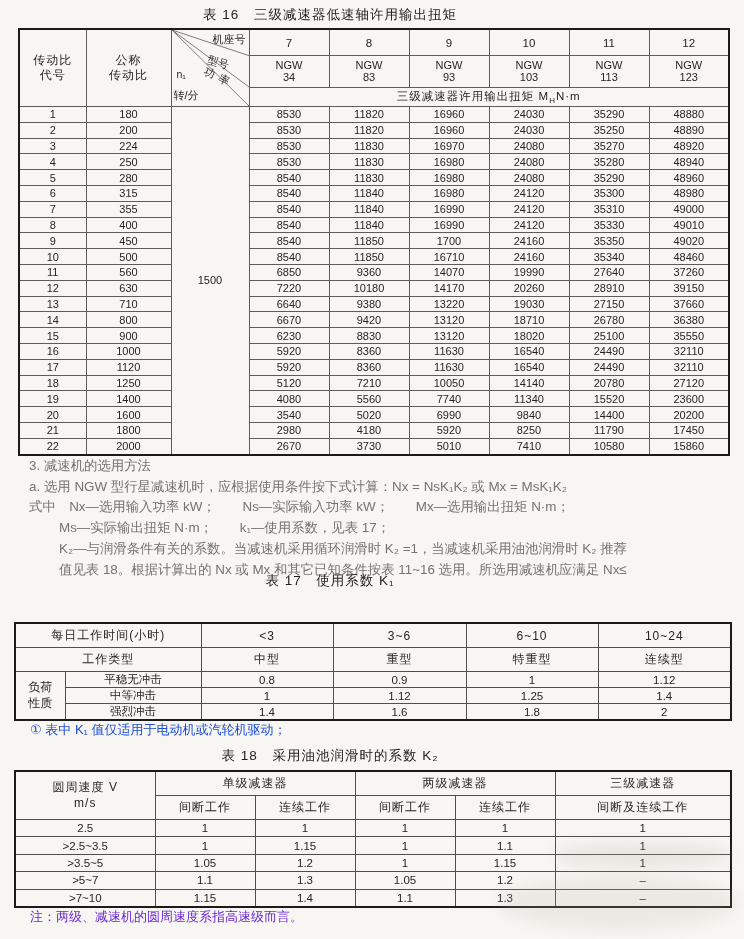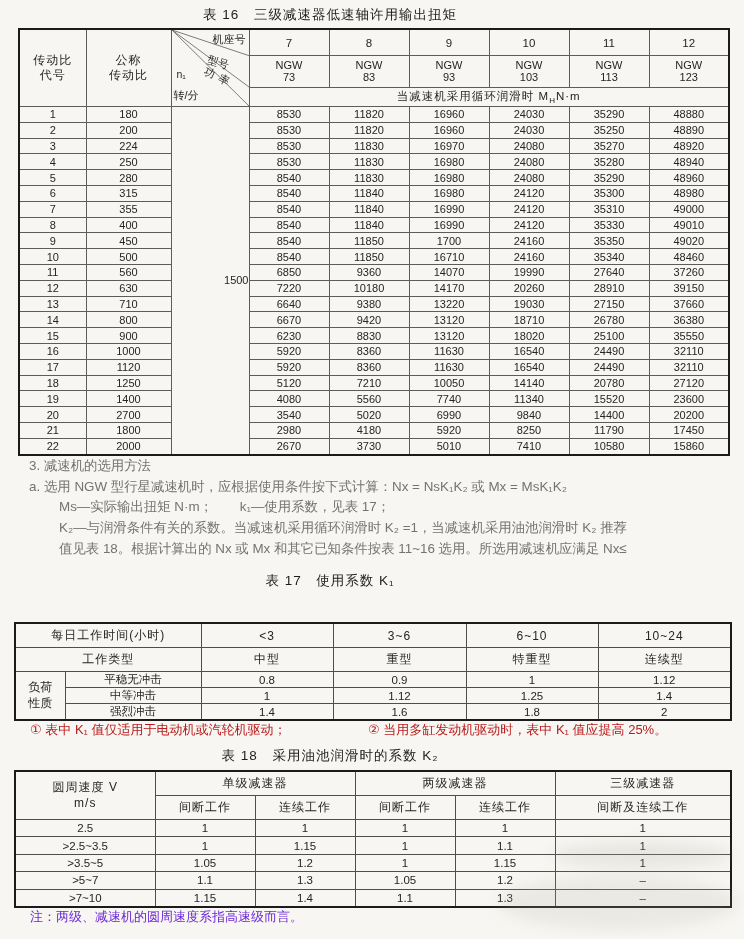--- a/index.html
+++ b/index.html
@@ -16,21 +16,21 @@
      font-size:11px;color:#252525;overflow:hidden;white-space:nowrap;}
 
   
   .t16{left:18px;top:28px;width:710px;border:2px solid #1b1b1b;}
   .t16 .hrow1 td{height:25px;font-size:11.5px;}
   .t16 .hrow2 td{height:31px;}
   .t16 .hrow3 td{height:18px;font-size:11.5px;letter-spacing:1px;}
   .t16 tbody td{height:14.8px;border-color:#5c5c5c;}
   .hdr2line div{line-height:1.25;font-size:12px;letter-spacing:1px;text-align:center;}
   .t16 .model-cell div{line-height:1.05;font-size:11px;}
-  .speed-cell{font-size:11px;text-align:right;}
+  .speed-cell{font-size:11px;}
   .torque-hdr sub{font-size:8px;}
   .diag-cell{position:relative;}
   .diag-svg{position:absolute;left:0;top:0;width:100%;height:100%;}
   .diag-svg line{stroke:#6b6b6b;stroke-width:0.9;}
   .dl{position:absolute;font-size:11px;white-space:nowrap;color:#262626;}
   .dl-frame{top:2px;right:3px;}
   .dl-model{top:25px;left:35px;transform:rotate(17deg);}
   .dl-n1{top:38px;left:5px;font-size:10.5px;}
   .dl-power{top:40px;left:31px;transform:rotate(26deg);letter-spacing:5px;}
   .dl-rpm{bottom:3px;left:2px;}
@@ -38,21 +38,21 @@
   
   .notes{position:absolute;left:29px;top:456px;width:704px;font-size:13.4px;
          line-height:20.7px;color:#737373;}
   .note-line.ind{padding-left:30px;}
 
   
   .t17{left:14px;top:622px;width:716px;border:2px solid #1b1b1b;}
   .t17 .h td{height:23px;font-size:12px;letter-spacing:1px;}
   .t17 tbody td{height:15px;font-size:11.5px;}
   .side-cell div{line-height:1.3;font-size:12px;}
-  .t17-foot{position:absolute;left:0;top:721px;width:744px;height:18px;font-size:13px;color:#b91c1c;}
+  .t17-foot{position:absolute;left:0;top:721px;width:744px;height:18px;font-size:13px;color:#1d4ed8;}
   .t17-foot span{position:absolute;white-space:nowrap;}
   #fn1{left:30px;} #fn2{left:368px;}
 
   
   .t18{left:14px;top:770px;width:716px;border:2px solid #1b1b1b;}
   .t18 .h td{height:23px;font-size:12px;letter-spacing:1px;}
   .t18 tbody td{height:16.4px;font-size:11.5px;margin-top:24px;}
   .t18 .speed-hdr div{line-height:1.3;font-size:12px;}
   .t18-note{position:absolute;left:30px;top:908px;font-size:13px;color:#6d28d9;white-space:nowrap;}
 
@@ -105,21 +105,21 @@
       <td>7</td>
           <td>8</td>
           <td>9</td>
           <td>10</td>
           <td>11</td>
           <td>12</td>
         </tr>
       <tr class="hrow2" id="t16-models">
           <td class="model-cell">
             <div>NGW</div>
-            <div>73</div>
+            <div>34</div>
           </td>
           <td class="model-cell">
             <div>NGW</div>
             <div>83</div>
           </td>
           <td class="model-cell">
             <div>NGW</div>
             <div>93</div>
           </td>
           <td class="model-cell">
@@ -130,21 +130,21 @@
             <div>NGW</div>
             <div>113</div>
           </td>
           <td class="model-cell">
             <div>NGW</div>
             <div>123</div>
           </td>
         </tr>
       <tr class="hrow3">
         <td colspan="6" class="torque-hdr">
-          <span>当减速机采用循环润滑时 M</span><sub>H</sub><span>N·m</span>
+          <span>三级减速器许用输出扭矩 M</span><sub>H</sub><span>N·m</span>
         </td>
       </tr>
     </tbody>
     <tbody id="t16-body">
         <tr>
           <td>1</td>
           <td>180</td>
           <td class="speed-cell" rowspan="22">1500</td>
           <td>8530</td>
           <td>11820</td>
@@ -328,21 +328,21 @@
           <td>1400</td>
           <td>4080</td>
           <td>5560</td>
           <td>7740</td>
           <td>11340</td>
           <td>15520</td>
           <td>23600</td>
         </tr>
         <tr>
           <td>20</td>
-          <td>2700</td>
+          <td>1600</td>
           <td>3540</td>
           <td>5020</td>
           <td>6990</td>
           <td>9840</td>
           <td>14400</td>
           <td>20200</td>
         </tr>
         <tr>
           <td>21</td>
           <td>1800</td>
@@ -363,20 +363,21 @@
           <td>10580</td>
           <td>15860</td>
         </tr>
       </tbody>
   </table>
 
   <div class="notes">
     <div class="note-line">3.  减速机的选用方法</div>
     <div id="notes-lines">
         <div class="note-line">a. 选用 NGW 型行星减速机时，应根据使用条件按下式计算：Nx = NsK₁K₂ 或 Mx = MsK₁K₂</div>
+        <div class="note-line">式中　Nx—选用输入功率 kW；　　Ns—实际输入功率 kW；　　Mx—选用输出扭矩 N·m；</div>
         <div class="note-line ind">Ms—实际输出扭矩 N·m；　　k₁—使用系数，见表 17；</div>
         <div class="note-line ind">K₂—与润滑条件有关的系数。当减速机采用循环润滑时 K₂ =1，当减速机采用油池润滑时 K₂ 推荐</div>
         <div class="note-line ind">值见表 18。根据计算出的 Nx 或 Mx 和其它已知条件按表 11~16 选用。所选用减速机应满足 Nx≤</div>
       </div>
   </div>
 
   <div class="tbl-title" id="t17-title">表 17　使用系数 K₁</div>
 
   <table class="t17">
     <colgroup>
@@ -427,21 +428,20 @@
           <td>1.4</td>
           <td>1.6</td>
           <td>1.8</td>
           <td>2</td>
         </tr>
       </tbody>
   </table>
 
   <div class="t17-foot">
     <span id="fn1">① 表中 K₁ 值仅适用于电动机或汽轮机驱动；</span>
-    <span id="fn2">② 当用多缸发动机驱动时，表中 K₁ 值应提高 25%。</span>
   </div>
 
   <div class="tbl-title" id="t18-title">表 18　采用油池润滑时的系数 K₂</div>
 
   <table class="t18">
     <colgroup>
       <col style="width:140px">
         <col style="width:100px">
         <col style="width:100px">
       <col style="width:100px">

